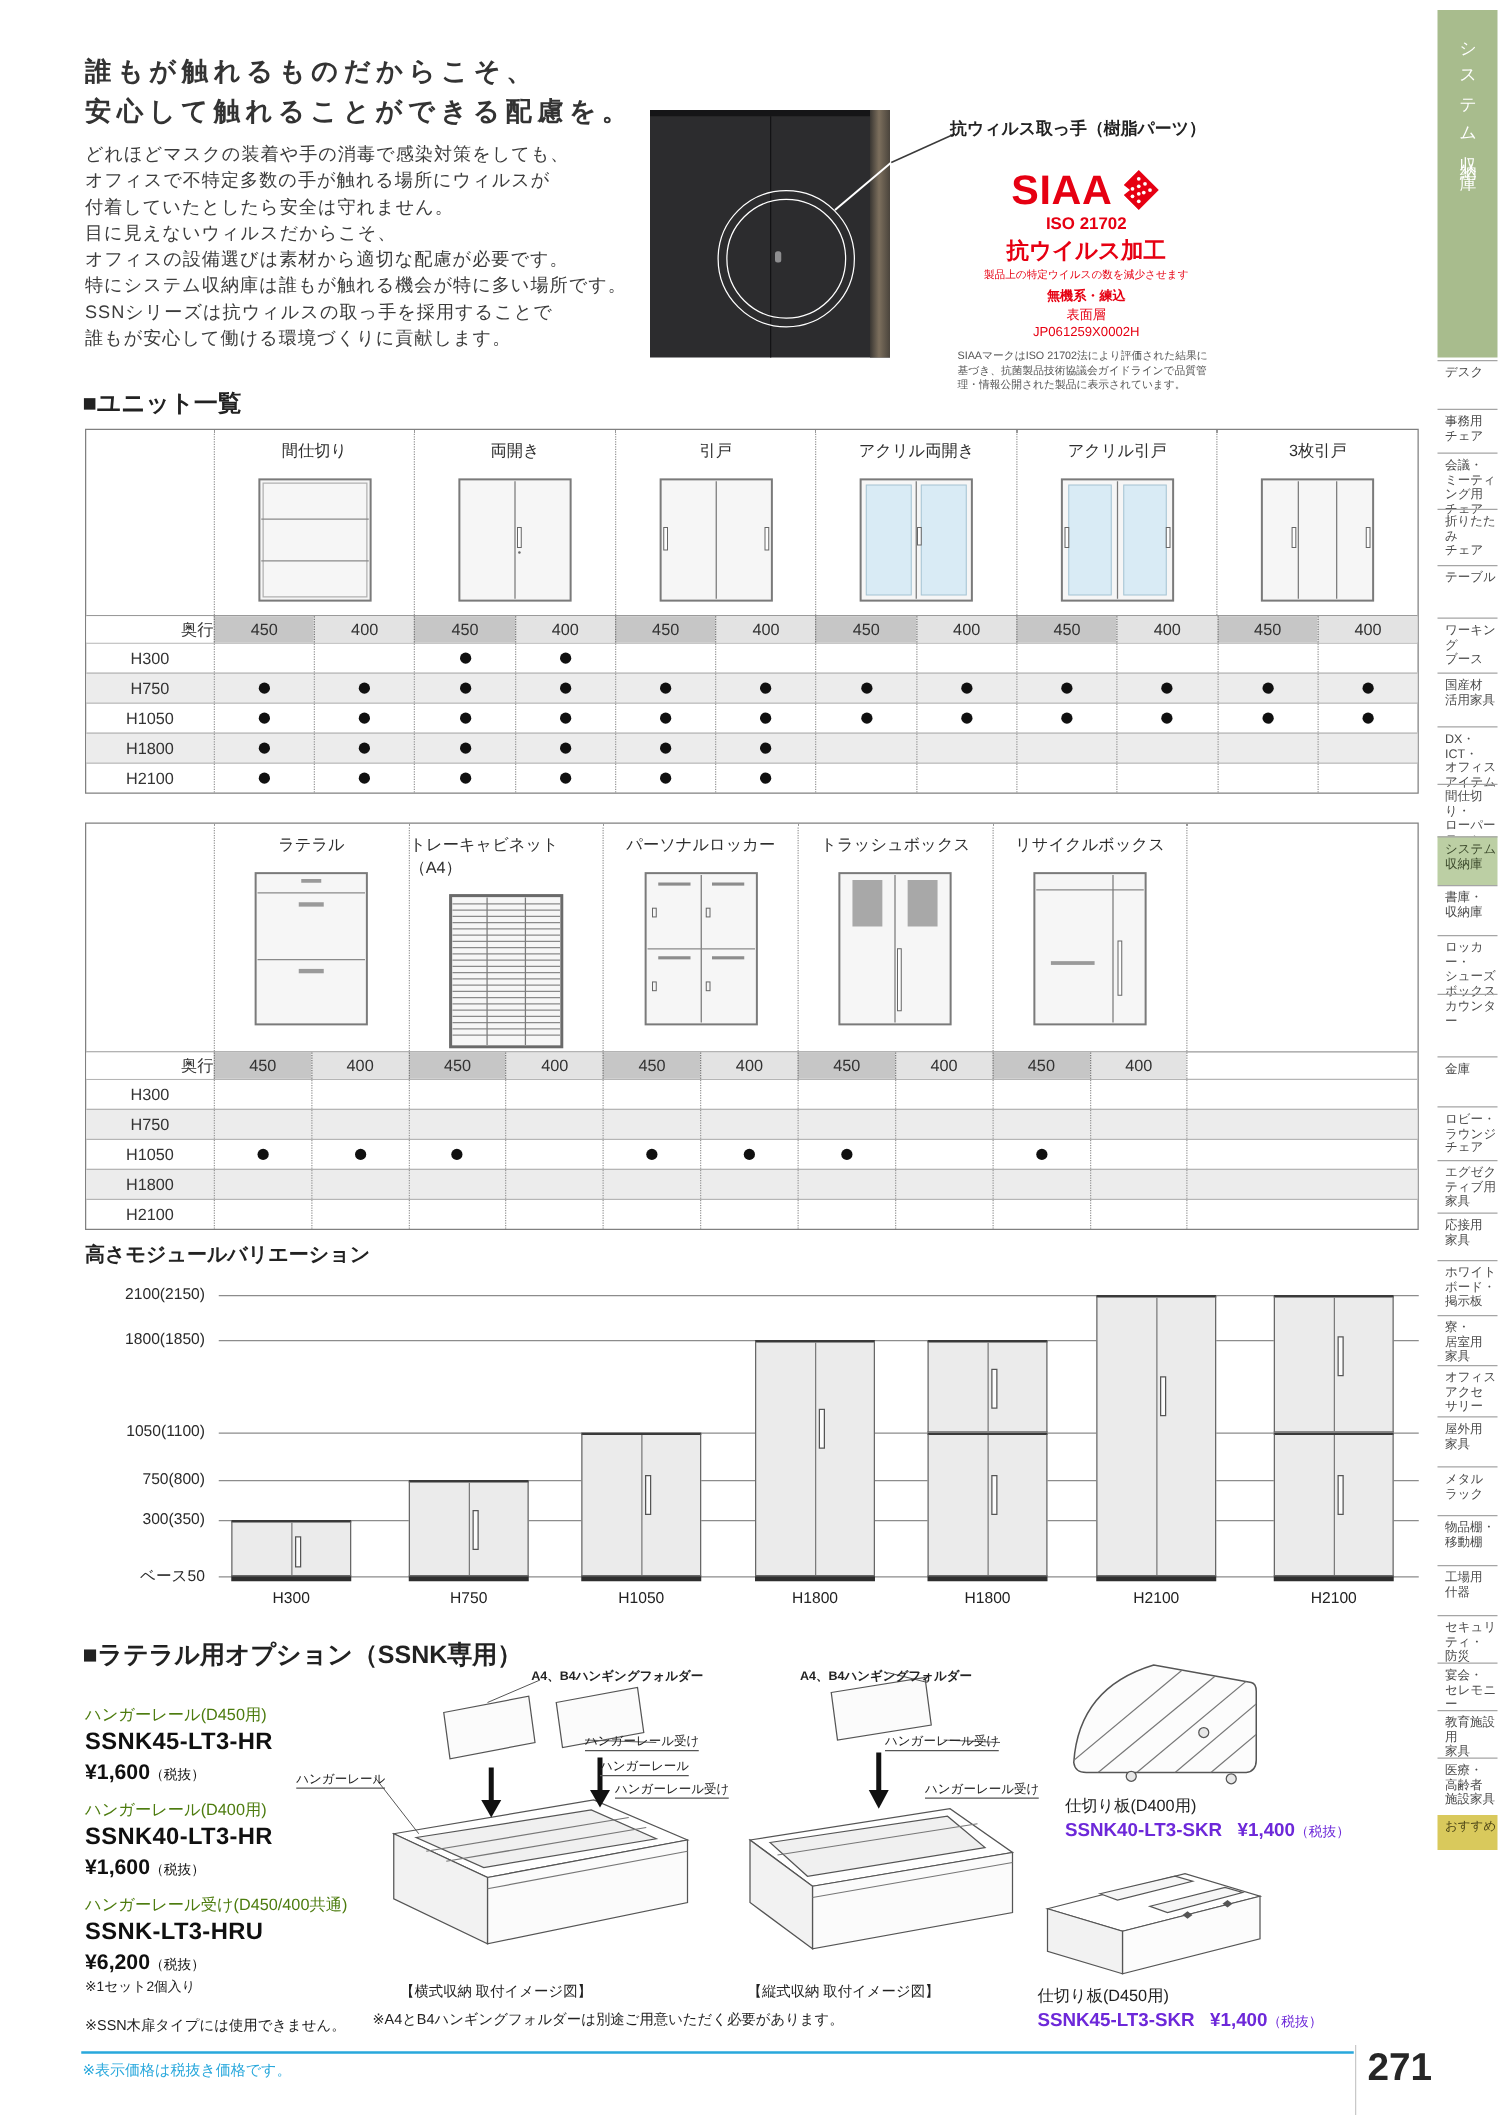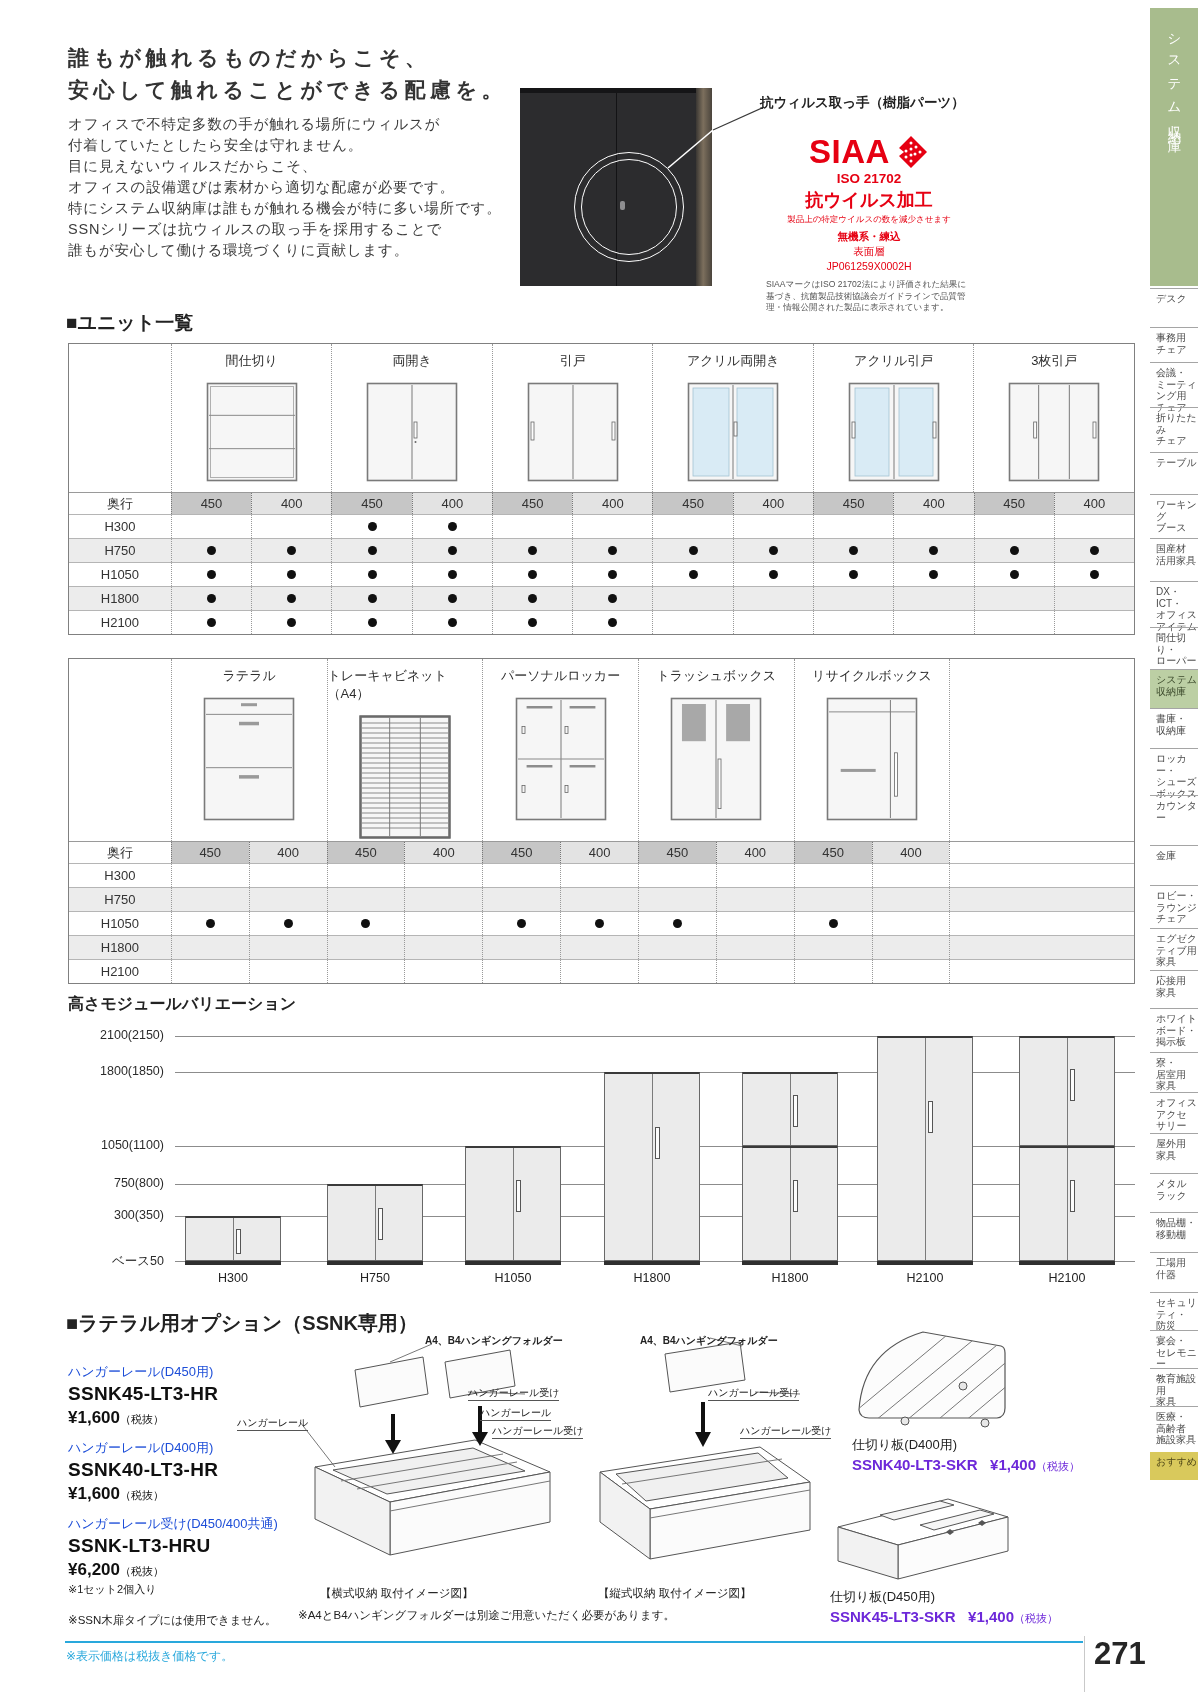--- a/index.html
+++ b/index.html
@@ -40,21 +40,21 @@
   .t2{left:68px;top:994px;font-size:16px;}
   .t3{left:66px;top:1310px;font-size:20px;}
 
   
   .utable{position:absolute;left:68px;width:1067px;background:#fff;border:1px solid #808080;box-sizing:border-box;}
   .ut-head{display:flex;}
   .ut-group{box-sizing:border-box;border-left:1px dotted #999;display:flex;flex-direction:column;align-items:center;padding-top:8px;}
   .ut-gtitle{font-size:13px;color:#2e2e2e;}
   .ut-gpic{margin-top:12px;}
   .ut-drow{display:flex;border-top:1px solid #9a9a9a;font-size:13px;}
-  .ut-dlabel{text-align:center;background:#fff;box-sizing:border-box;}
+  .ut-dlabel{text-align:right;background:#fff;box-sizing:border-box;}
   .ut-dcell{box-sizing:border-box;border-left:1px dotted #777;text-align:center;}
   .d450{background:#c6c6c6;}
   .d400{background:#e3e3e3;}
   .ut-row{display:flex;font-size:13px;border-top:1px solid #b5b5b5;}
   .ut-grey{background:#ececec;}
   .ut-rlabel{text-align:center;box-sizing:border-box;}
   .ut-cell{box-sizing:border-box;border-left:1px dotted #999;display:flex;align-items:center;justify-content:center;}
   .dot{width:9px;height:9px;border-radius:50%;background:#101010;}
 
   
@@ -62,21 +62,21 @@
   .hd-gline{position:absolute;height:1px;background:#8c8c8c;left:107px;right:0;}
   .hd-ylabel{position:absolute;width:96px;text-align:right;font-size:12.5px;color:#2b2b2b;left:0;}
   .hd-unit{position:absolute;background:#ebebeb;border:1px solid #686868;border-top:2px solid #3a3a3a;box-sizing:border-box;}
   .hd-door{position:absolute;left:50%;top:0;bottom:0;width:1px;background:#7b7b7b;}
   .hd-handle{position:absolute;width:3px;border:1px solid #555;background:#fcfcfc;left:calc(50% + 3px);}
   .hd-base{position:absolute;height:4px;background:#2f2f2f;}
   .hd-xlabel{position:absolute;font-size:12.5px;color:#222;text-align:center;width:96px;top:243px;}
 
   
   #opt-left{left:68px;top:1352px;width:235px;}
-  .prod-name{font-size:13px;color:#1d4ed8;margin-top:11px;}
+  .prod-name{font-size:13px;color:#4d7c0f;margin-top:11px;}
   .prod-code{font-size:19px;font-weight:bold;color:#101010;margin-top:2px;letter-spacing:0.3px;}
   .prod-price{font-size:17px;font-weight:bold;color:#101010;margin-top:3px;}
   .prod-tax{font-size:11px;font-weight:normal;}
   .prod-extra{font-size:11px;margin-top:2px;color:#222;}
   .left-note{font-size:11.5px;margin-top:16px;color:#222;}
   .dlabel{position:absolute;font-size:10px;color:#222;white-space:nowrap;}
   .dcaption{position:absolute;font-size:11.5px;color:#222;}
   .dnote{position:absolute;font-size:11.5px;color:#222;}
   .rprod-name{position:absolute;font-size:13px;color:#222;}
   .rprod-line{position:absolute;font-size:15px;font-weight:bold;color:#6d28d9;}
@@ -100,20 +100,21 @@
   svg{display:block;}
 </style>
 </head>
 <body>
 
 <div class="abs main-heading">
   <div>誰もが触れるものだからこそ、</div>
   <div>安心して触れることができる配慮を。</div>
 </div>
 <div class="abs intro-body" id="intro-body">
+    <div>どれほどマスクの装着や手の消毒で感染対策をしても、</div>
     <div>オフィスで不特定多数の手が触れる場所にウィルスが</div>
     <div>付着していたとしたら安全は守れません。</div>
     <div>目に見えないウィルスだからこそ、</div>
     <div>オフィスの設備選びは素材から適切な配慮が必要です。</div>
     <div>特にシステム収納庫は誰もが触れる機会が特に多い場所です。</div>
     <div>SSNシリーズは抗ウィルスの取っ手を採用することで</div>
     <div>誰もが安心して働ける環境づくりに貢献します。</div>
   </div>
 
 <div class="abs photo">

